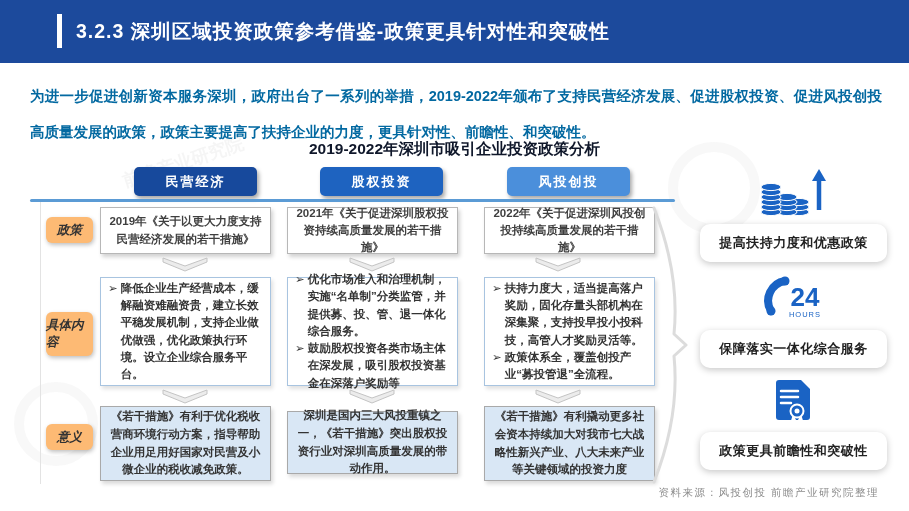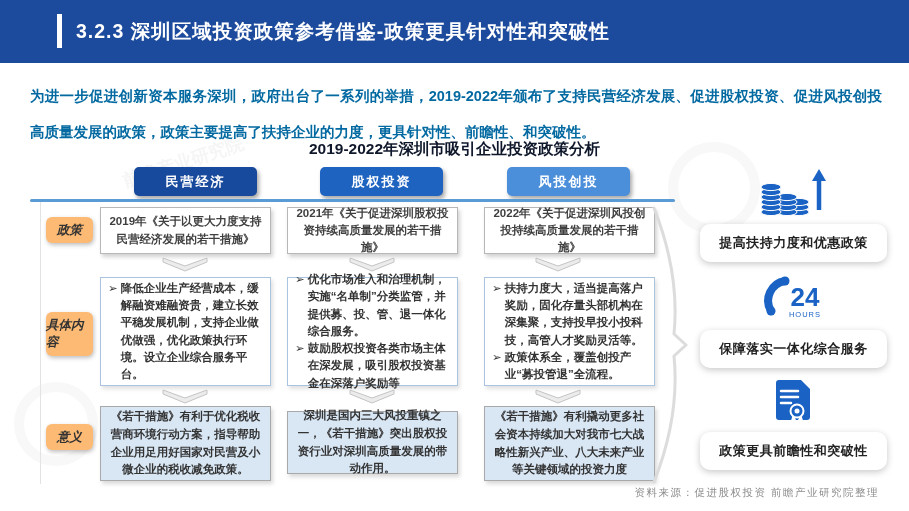--- a/index.html
+++ b/index.html
@@ -235,15 +235,15 @@
     <line x1="11" y1="13" x2="28" y2="13" stroke="#ffffff" stroke-width="2.5" stroke-linecap="round"></line>
     <line x1="11" y1="19" x2="28" y2="19" stroke="#ffffff" stroke-width="2.5" stroke-linecap="round"></line>
     <line x1="11" y1="25" x2="21" y2="25" stroke="#ffffff" stroke-width="2.5" stroke-linecap="round"></line>
     <polygon points="23,36 20,46 26,42" fill="#ffffff"></polygon>
     <polygon points="31,36 34,46 28,42" fill="#ffffff"></polygon>
     <circle cx="27" cy="33" r="6.5" fill="#1a63c4" stroke="#ffffff" stroke-width="2"></circle>
     <circle cx="27" cy="33" r="2.5" fill="#ffffff"></circle>
   </svg>
   <div class="takeaway-box tk3">政策更具前瞻性和突破性</div>
 
-  <div class="source-note">资料来源：促进股权投资 前瞻产业研究院整理</div>
+  <div class="source-note">资料来源：风投创投 前瞻产业研究院整理</div>
 
 </div>
 
 </body></html>

